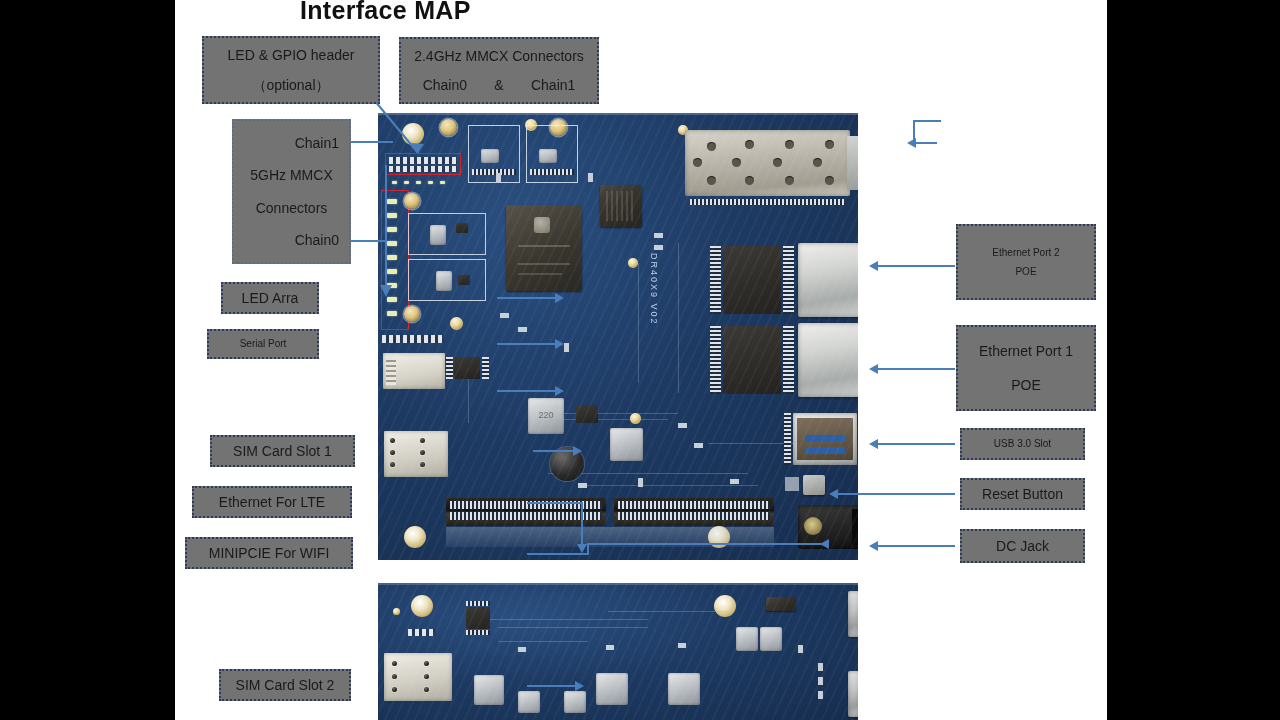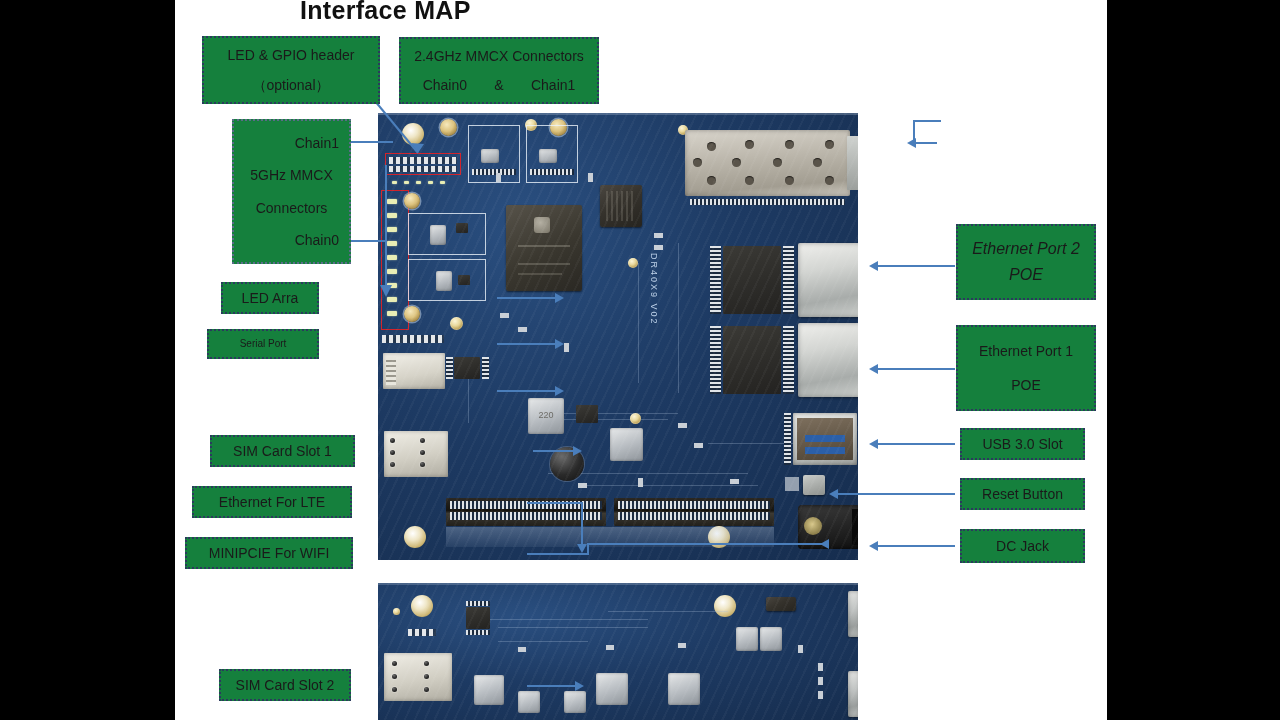--- a/index.html
+++ b/index.html
@@ -3,21 +3,21 @@
 <meta charset="utf-8">
 <style>
   html,body{margin:0;padding:0;background:#000;}
   body{width:1280px;height:720px;overflow:hidden;font-family:"Liberation Sans",sans-serif;}
   #stage{position:relative;width:1280px;height:720px;background:#000;}
   #page{position:absolute;left:175px;top:0;width:932px;height:720px;background:#fff;overflow:hidden;}
 
   .ttl{position:absolute;font-weight:bold;color:#111;letter-spacing:.3px;}
 
   
-  .cal{position:absolute;box-sizing:border-box;border:2px dotted #2b3a5e;background:#15803d;
+  .cal{position:absolute;box-sizing:border-box;border:2px dotted #2b3a5e;background:#737373;
        color:#1a1a1a;display:flex;flex-direction:column;justify-content:center;}
   .cal .ln{display:block;line-height:1.15;white-space:nowrap;}
   .ctr{text-align:center;}
   .rgt{text-align:right;padding-right:10px;}
 
   
   .lead{position:absolute;background:#4a7ebb;height:2px;}
   .leadv{position:absolute;background:#4a7ebb;width:2px;}
   .ar{position:absolute;width:0;height:0;}
   .ar-r{border-top:5px solid transparent;border-bottom:5px solid transparent;border-left:9px solid #4a7ebb;}
@@ -408,31 +408,31 @@
 
     <div class="cal" style="left:10px;top:537px;width:168px;height:32px;font-size:14px;">
       <span class="ln ctr">MINIPCIE  For  WIFI</span>
     </div>
 
     <div class="cal" style="left:44px;top:669px;width:132px;height:32px;font-size:14px;">
       <span class="ln ctr">SIM Card Slot 2</span>
     </div>
 
 
-    <div class="cal" style="left:781px;top:224px;width:140px;height:76px;font-size:16px;gap:8px;font-style:italic;">
+    <div class="cal" style="left:781px;top:224px;width:140px;height:76px;font-size:10px;gap:8px;">
       <span class="ln ctr">Ethernet Port 2</span>
       <span class="ln ctr">POE</span>
     </div>
 
     <div class="cal" style="left:781px;top:325px;width:140px;height:86px;font-size:14px;gap:18px;">
       <span class="ln ctr">Ethernet Port 1</span>
       <span class="ln ctr">POE</span>
     </div>
 
-    <div class="cal" style="left:785px;top:428px;width:125px;height:32px;font-size:14px;">
+    <div class="cal" style="left:785px;top:428px;width:125px;height:32px;font-size:10px;">
       <span class="ln ctr">USB 3.0 Slot</span>
     </div>
 
     <div class="cal" style="left:785px;top:478px;width:125px;height:32px;font-size:14px;">
       <span class="ln ctr">Reset Button</span>
     </div>
 
     <div class="cal" style="left:785px;top:529px;width:125px;height:34px;font-size:14px;">
       <span class="ln ctr">DC Jack</span>
     </div>

